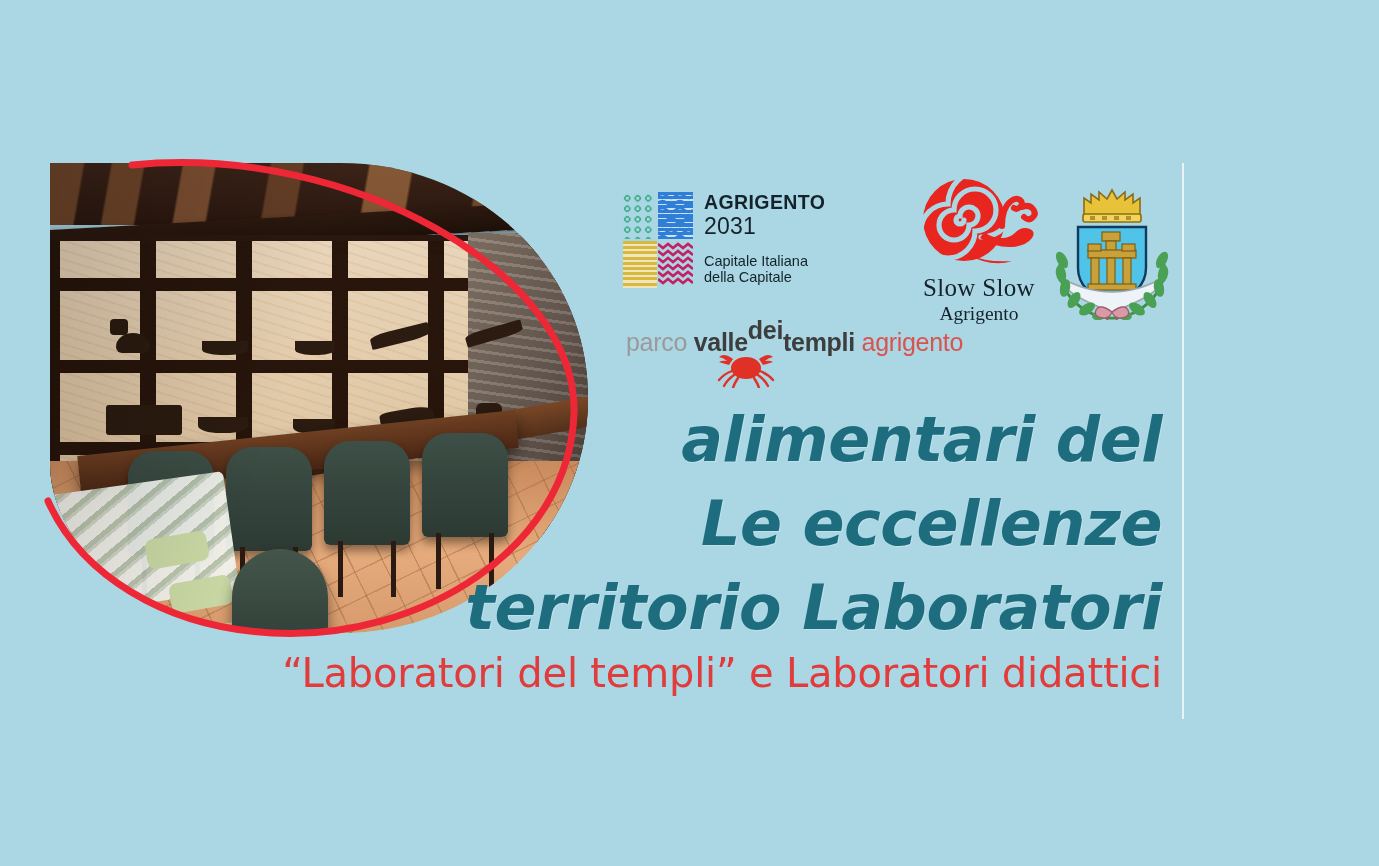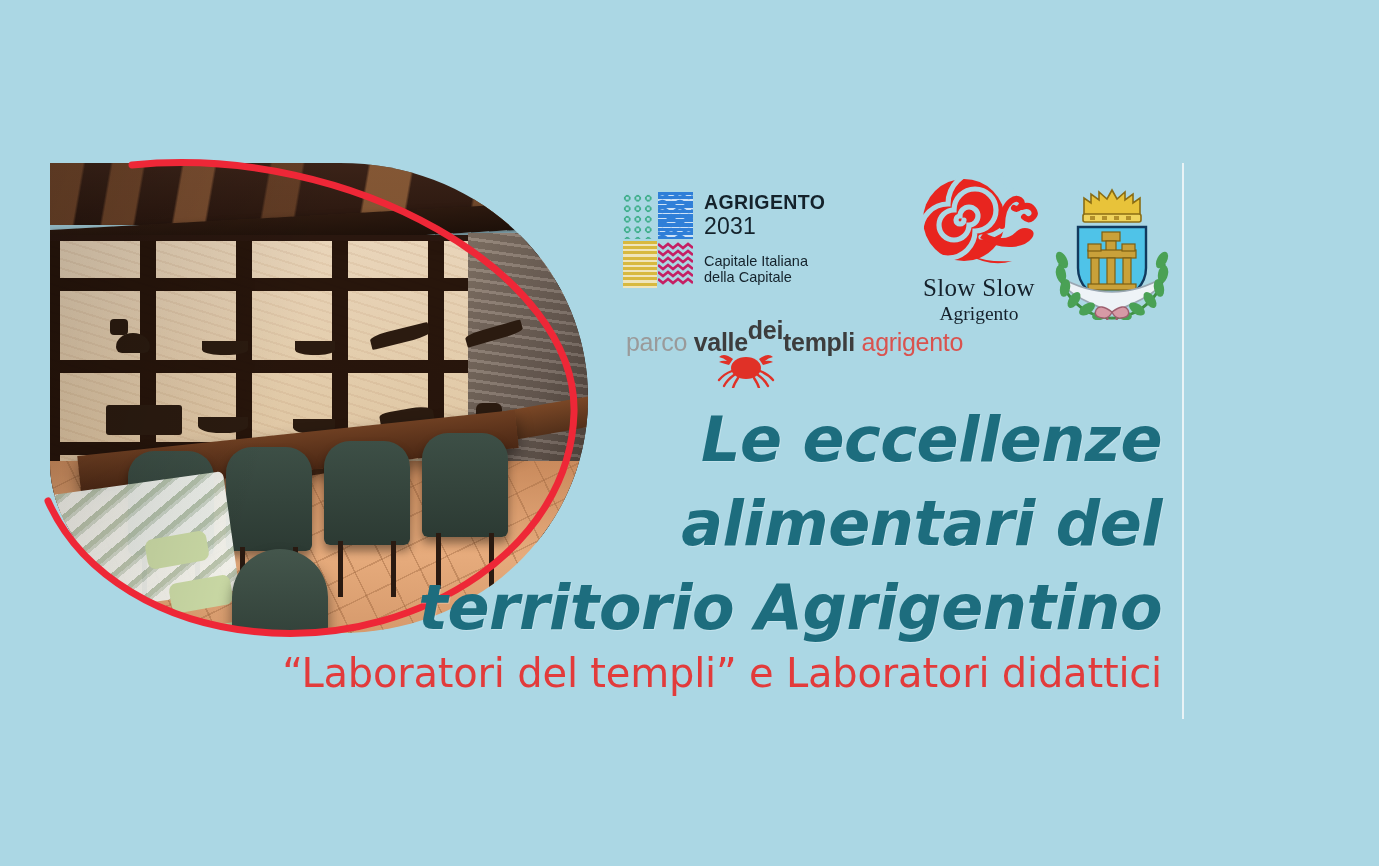--- a/index.html
+++ b/index.html
@@ -362,20 +362,20 @@
 
     <g>
       <path d="M74 140 q-12 -9 -16 -2 q-3 7 7 8 q6 1 9 -6 z" fill="#d79aa6" stroke="#9d5f6e" stroke-width="1.3"></path>
       <path d="M74 140 q12 -9 16 -2 q3 7 -7 8 q-6 1 -9 -6 z" fill="#d79aa6" stroke="#9d5f6e" stroke-width="1.3"></path>
       <path d="M70 146 q-4 8 -8 12" stroke="#9d5f6e" stroke-width="2" fill="none"></path>
       <path d="M78 146 q4 8 8 12" stroke="#9d5f6e" stroke-width="2" fill="none"></path>
     </g>
   </svg>
 
   <div class="title-block">
+    <div class="title-line">alimentari del</div>
     <div class="title-line">Le eccellenze</div>
-    <div class="title-line">alimentari del</div>
-    <div class="title-line">territorio Agrigentino</div>
+    <div class="title-line">territorio Laboratori</div>
   </div>
 
   <div class="subtitle">“Laboratori del templi” e Laboratori didattici</div>
 
 </div>
 
 </body></html>

